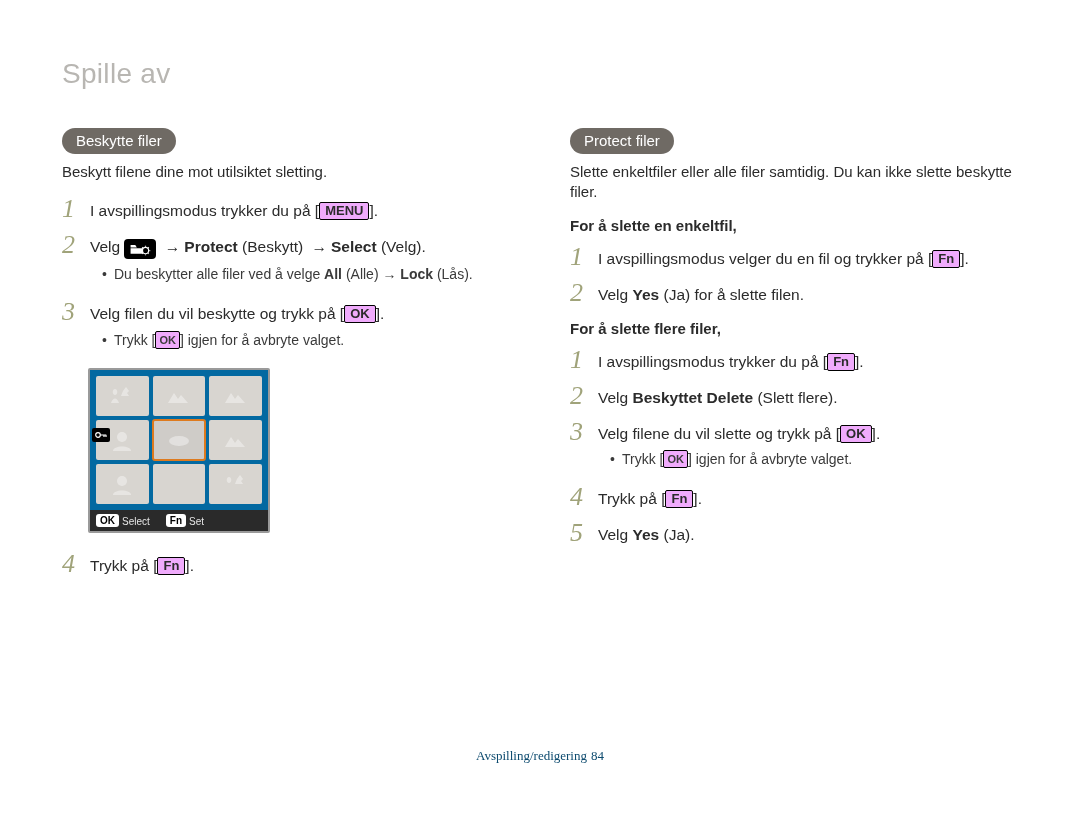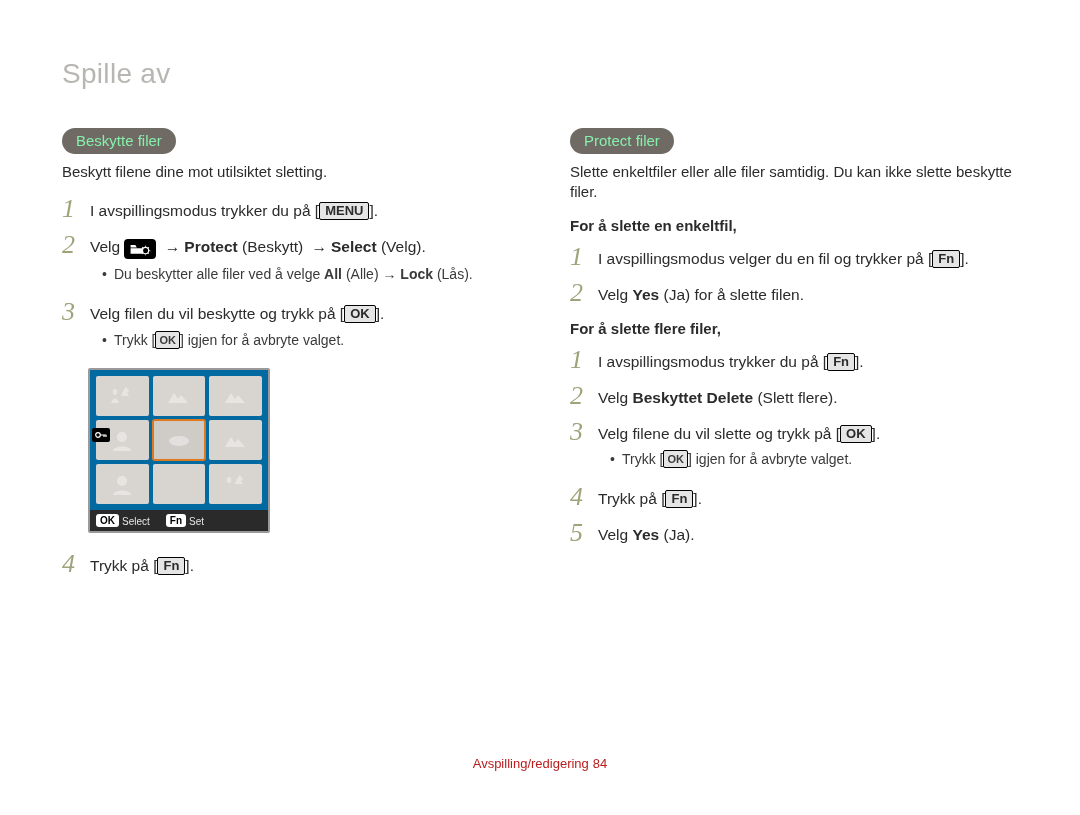--- a/index.html
+++ b/index.html
@@ -27,21 +27,21 @@
     top: 128px;
     left: 62px;
     right: 62px;
     display: flex;
     gap: 60px;
   }
   .col { flex: 1; }
   .pill {
     display: inline-block;
     background: #6f6a64;
-    color: #86efac;
+    color: #ffffff;
     font-size: 15px;
     padding: 4px 14px 5px 14px;
     border-radius: 13px;
     margin-bottom: 8px;
     font-weight: 400;
   }
   .intro { margin: 0 0 14px 0; line-height: 1.35; }
   .subhead { font-weight: bold; margin: 14px 0 10px 0; font-size: 15px; }
   .steps { list-style: none; margin: 0; padding: 0; }
   .steps > li { display: flex; align-items: flex-start; margin-bottom: 10px; }
@@ -64,21 +64,21 @@
   .sub-bullets li:before { content:"•"; position:absolute; left:0; top:0; }
   .btn-outline {
     display: inline-block;
     border: 1.5px solid #000;
     border-radius: 2px;
     padding: 0 5px;
     font-weight: bold;
     font-size: 13px;
     line-height: 16px;
     vertical-align: 1px;
-    background:#e5e5e5;
+    background:#f0abfc;
   }
   .btn-solid {
     display:inline-block;
     background:#000;
     color:#fff;
     border-radius:3px;
     padding:0 4px;
     font-size:10px;
     line-height:13px;
     vertical-align:1px;
@@ -141,25 +141,26 @@
     gap:16px;
   }
   .callout-line {
     width:70px; height:1px; background:#444; margin-top:52px;
     position:relative;
   }
   .callout-text { font-size:14px; position:relative; top:44px; }
 
   .footer {
     position:absolute;
-    bottom: 44px;
+    bottom: 51px;
     width:100%;
     text-align:center;
     font-size:13px;
-    color:#b91c1c;
+    color:#0c4a6e;
+    font-family:Liberation Serif, serif;
   }
   .footer .pg { margin-left:4px; }
 </style>
 </head>
 <body>
 
 <div class="page-header">Spille av</div>
 
 <div class="columns">
 

